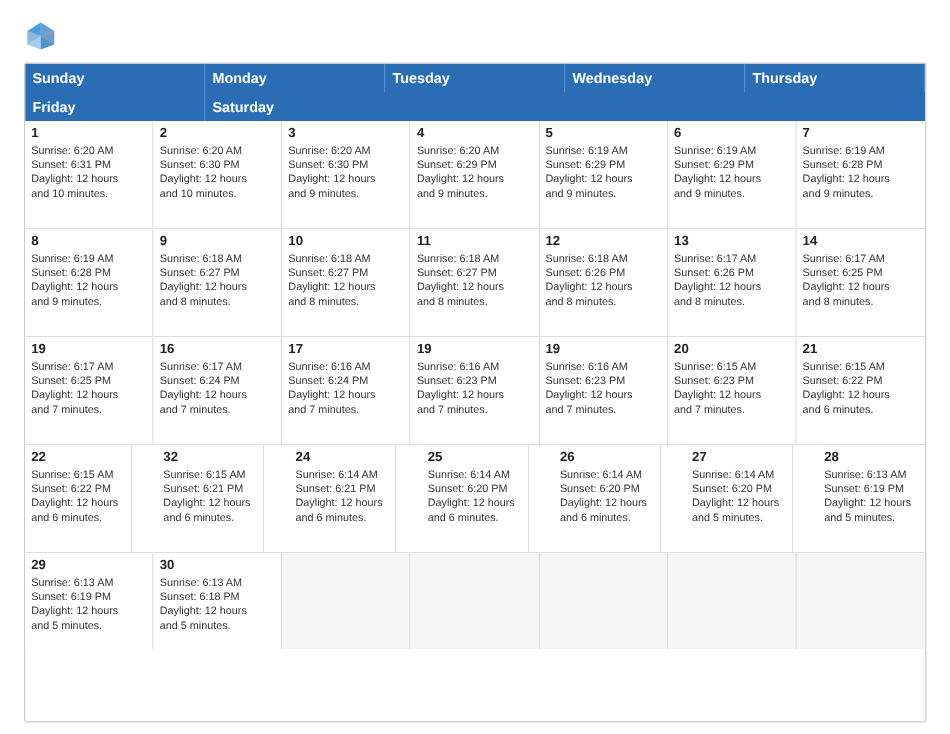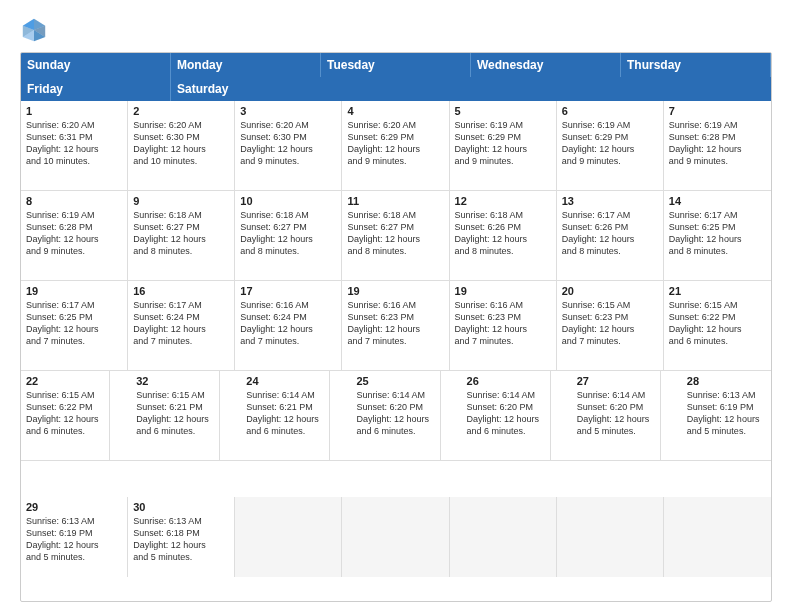--- a/index.html
+++ b/index.html
@@ -346,21 +346,21 @@
             <span class="cell-line">and 5 minutes.</span>
           </div>
           <div class="cal-cell">
             <span class="day-num">28</span>
             <span class="cell-line">Sunrise: 6:13 AM</span>
             <span class="cell-line">Sunset: 6:19 PM</span>
             <span class="cell-line">Daylight: 12 hours</span>
             <span class="cell-line">and 5 minutes.</span>
           </div>
         </div>
-        <div class="cal-row" style="min-height: 72px; margin-top: 36px;">
+        <div class="cal-row" style="min-height: 72px;">
           <div class="cal-cell">
             <span class="day-num">29</span>
             <span class="cell-line">Sunrise: 6:13 AM</span>
             <span class="cell-line">Sunset: 6:19 PM</span>
             <span class="cell-line">Daylight: 12 hours</span>
             <span class="cell-line">and 5 minutes.</span>
           </div>
           <div class="cal-cell">
             <span class="day-num">30</span>
             <span class="cell-line">Sunrise: 6:13 AM</span>

